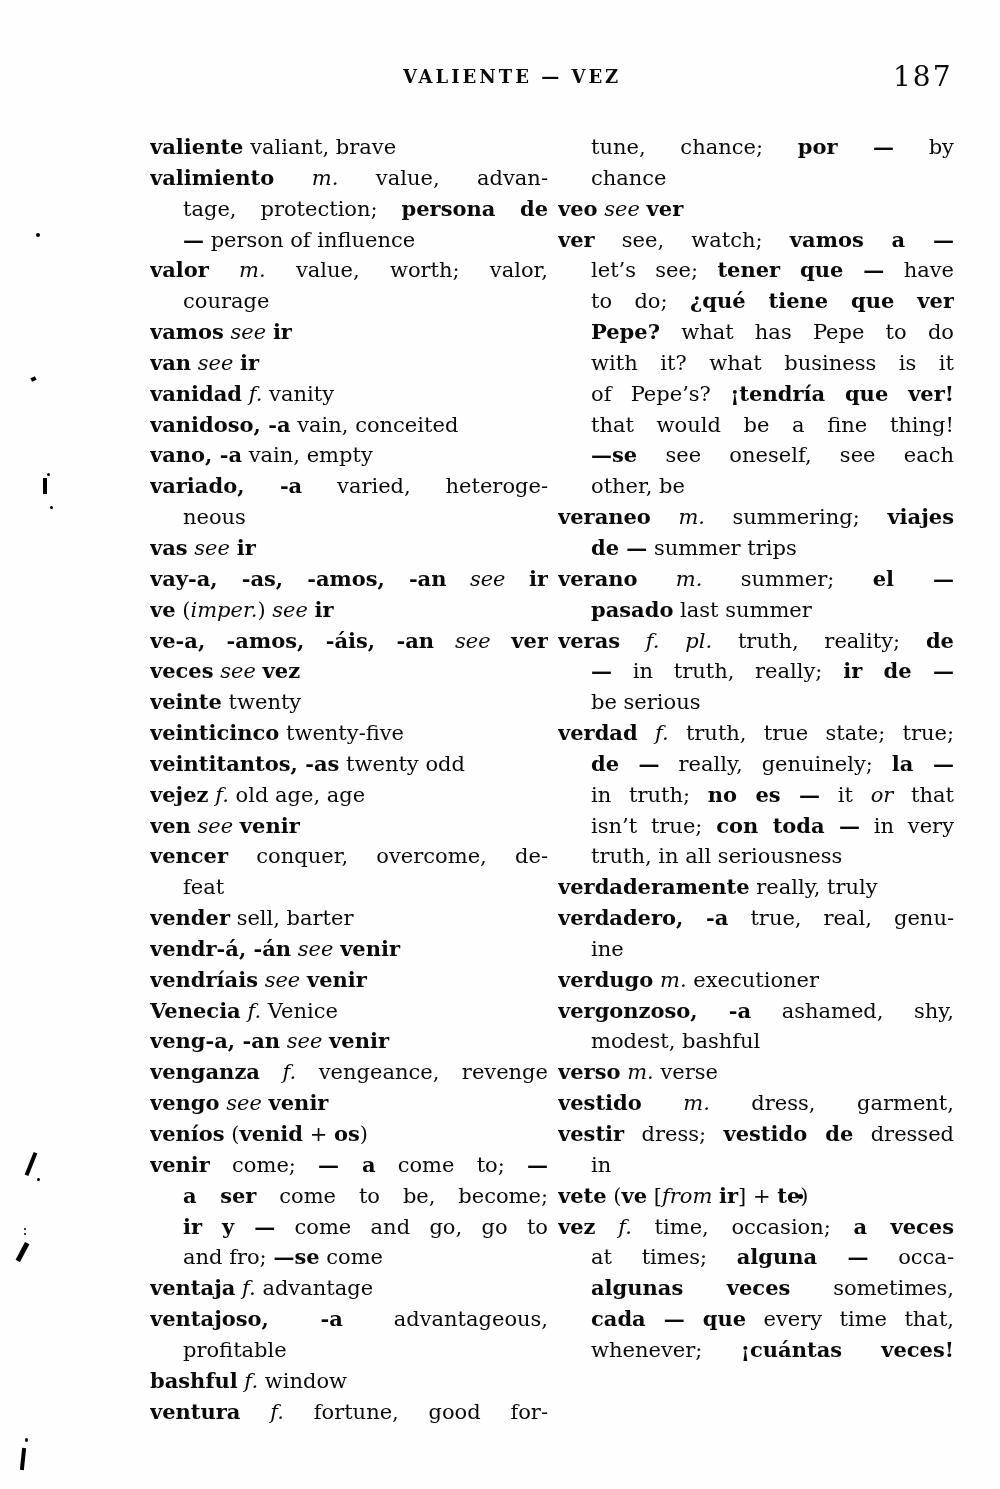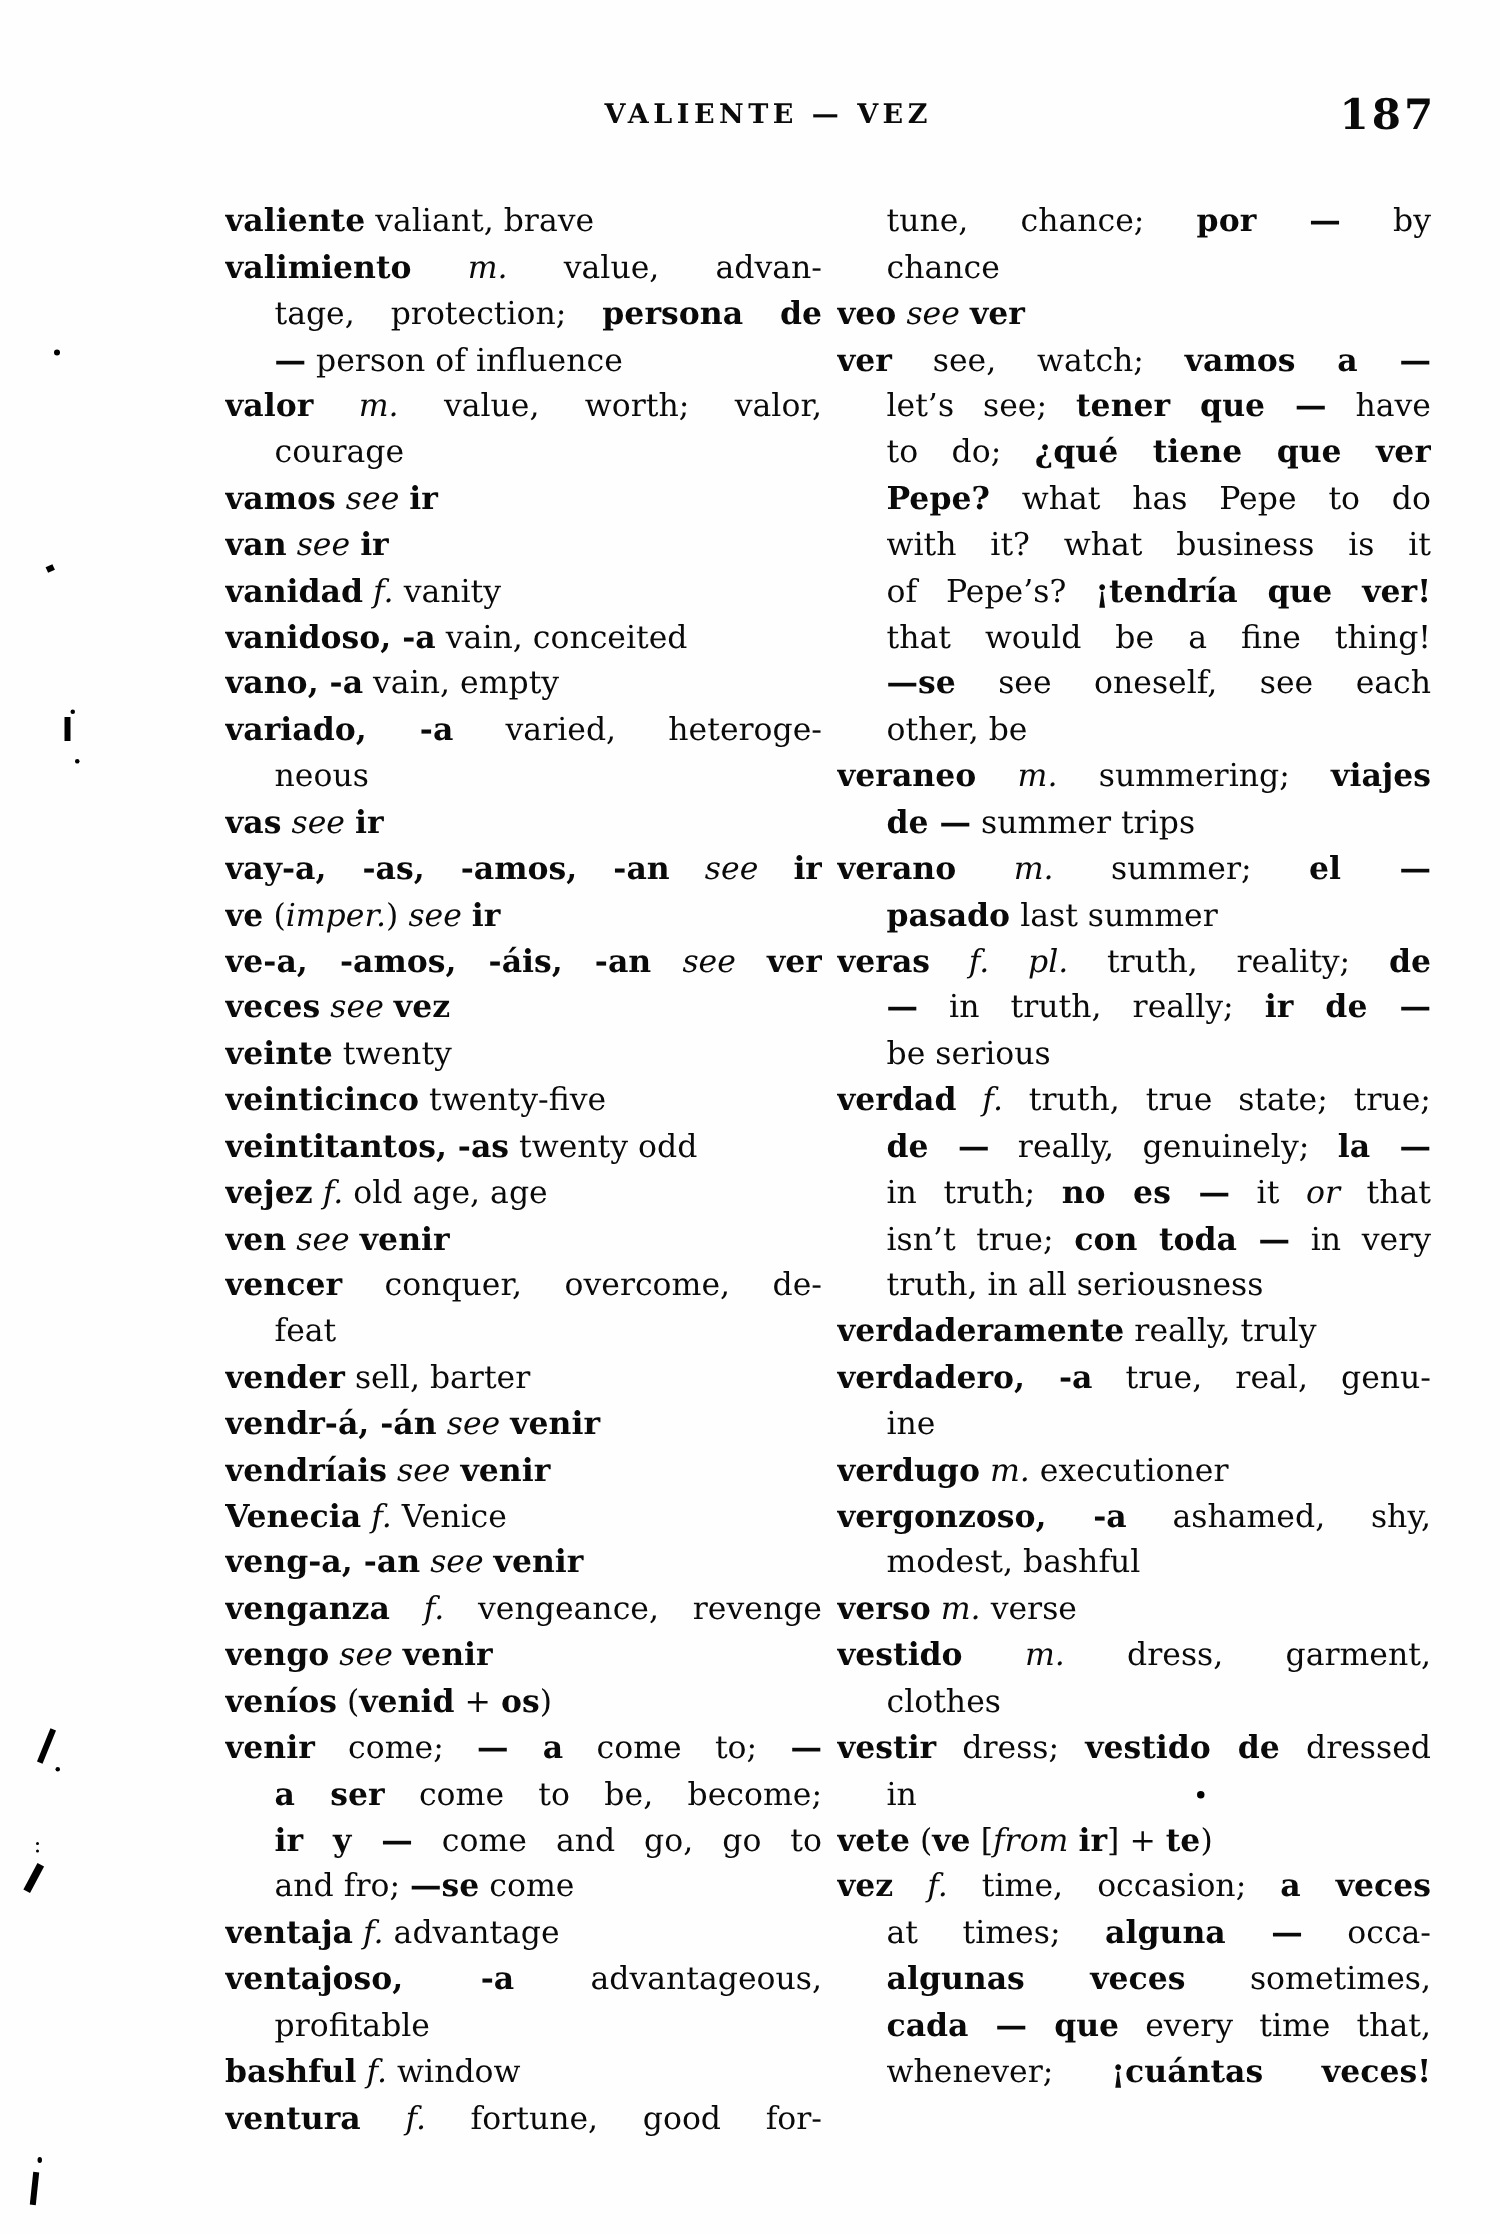--- a/index.html
+++ b/index.html
@@ -15,21 +15,20 @@
 
   .running-head {
     position: absolute; top: 66px; left: 403px;
     font-size: 18px; font-weight: 700; letter-spacing: 3px;
     white-space: nowrap;
   }
   .page-number {
     position: absolute; top: 60px; left: 893px;
     font-size: 28px; letter-spacing: 2px;
     white-space: nowrap;
-    font-weight: bold;
   }
 
   .col {
     position: absolute; top: 132px;
   }
   .col-left  { left: 122px; width: 398px; margin-left: 28px; }
   .col-right { left: 558px; width: 396px; }
 
   .line {
     height: 30.85px; line-height: 30.85px;
@@ -128,21 +127,20 @@
       <div class="line ind just"><span class="rg">isn’t true; </span><span class="hw">con toda —</span><span class="rg"> in very</span></div>
       <div class="line ind"><span class="rg">truth, in all seriousness</span></div>
       <div class="line"><span class="hw">verdaderamente</span><span class="rg"> really, truly</span></div>
       <div class="line just"><span class="hw">verdadero, -a</span><span class="rg"> true, real, genu-</span></div>
       <div class="line ind"><span class="rg">ine</span></div>
       <div class="line"><span class="hw">verdugo</span><span class="rg"> </span><span class="it">m.</span><span class="rg"> executioner</span></div>
       <div class="line just"><span class="hw">vergonzoso, -a</span><span class="rg"> ashamed, shy,</span></div>
       <div class="line ind"><span class="rg">modest, bashful</span></div>
       <div class="line"><span class="hw">verso</span><span class="rg"> </span><span class="it">m.</span><span class="rg"> verse</span></div>
       <div class="line just"><span class="hw">vestido</span><span class="rg"> </span><span class="it">m.</span><span class="rg"> dress, garment,</span></div>
-      <div class="line ind"><span class="rg">clothes</span></div>
       <div class="line just"><span class="hw">vestir</span><span class="rg"> dress; </span><span class="hw">vestido de</span><span class="rg"> dressed</span></div>
       <div class="line ind"><span class="rg">in</span></div>
       <div class="line"><span class="hw">vete</span><span class="rg"> (</span><span class="hw">ve</span><span class="rg"> [</span><span class="it">from</span><span class="rg"> </span><span class="hw">ir</span><span class="rg">] + </span><span class="hw">te</span><span class="rg">)</span></div>
       <div class="line just"><span class="hw">vez</span><span class="rg"> </span><span class="it">f.</span><span class="rg"> time, occasion; </span><span class="hw">a veces</span></div>
       <div class="line ind just"><span class="rg">at times; </span><span class="hw">alguna —</span><span class="rg"> occa-</span></div>
       <div class="line ind just"><span class="hw">algunas veces</span><span class="rg"> sometimes,</span></div>
       <div class="line ind just"><span class="hw">cada — que</span><span class="rg"> every time that,</span></div>
       <div class="line ind just"><span class="rg">whenever; </span><span class="hw">¡cuántas veces!</span></div>
     </div>
 

